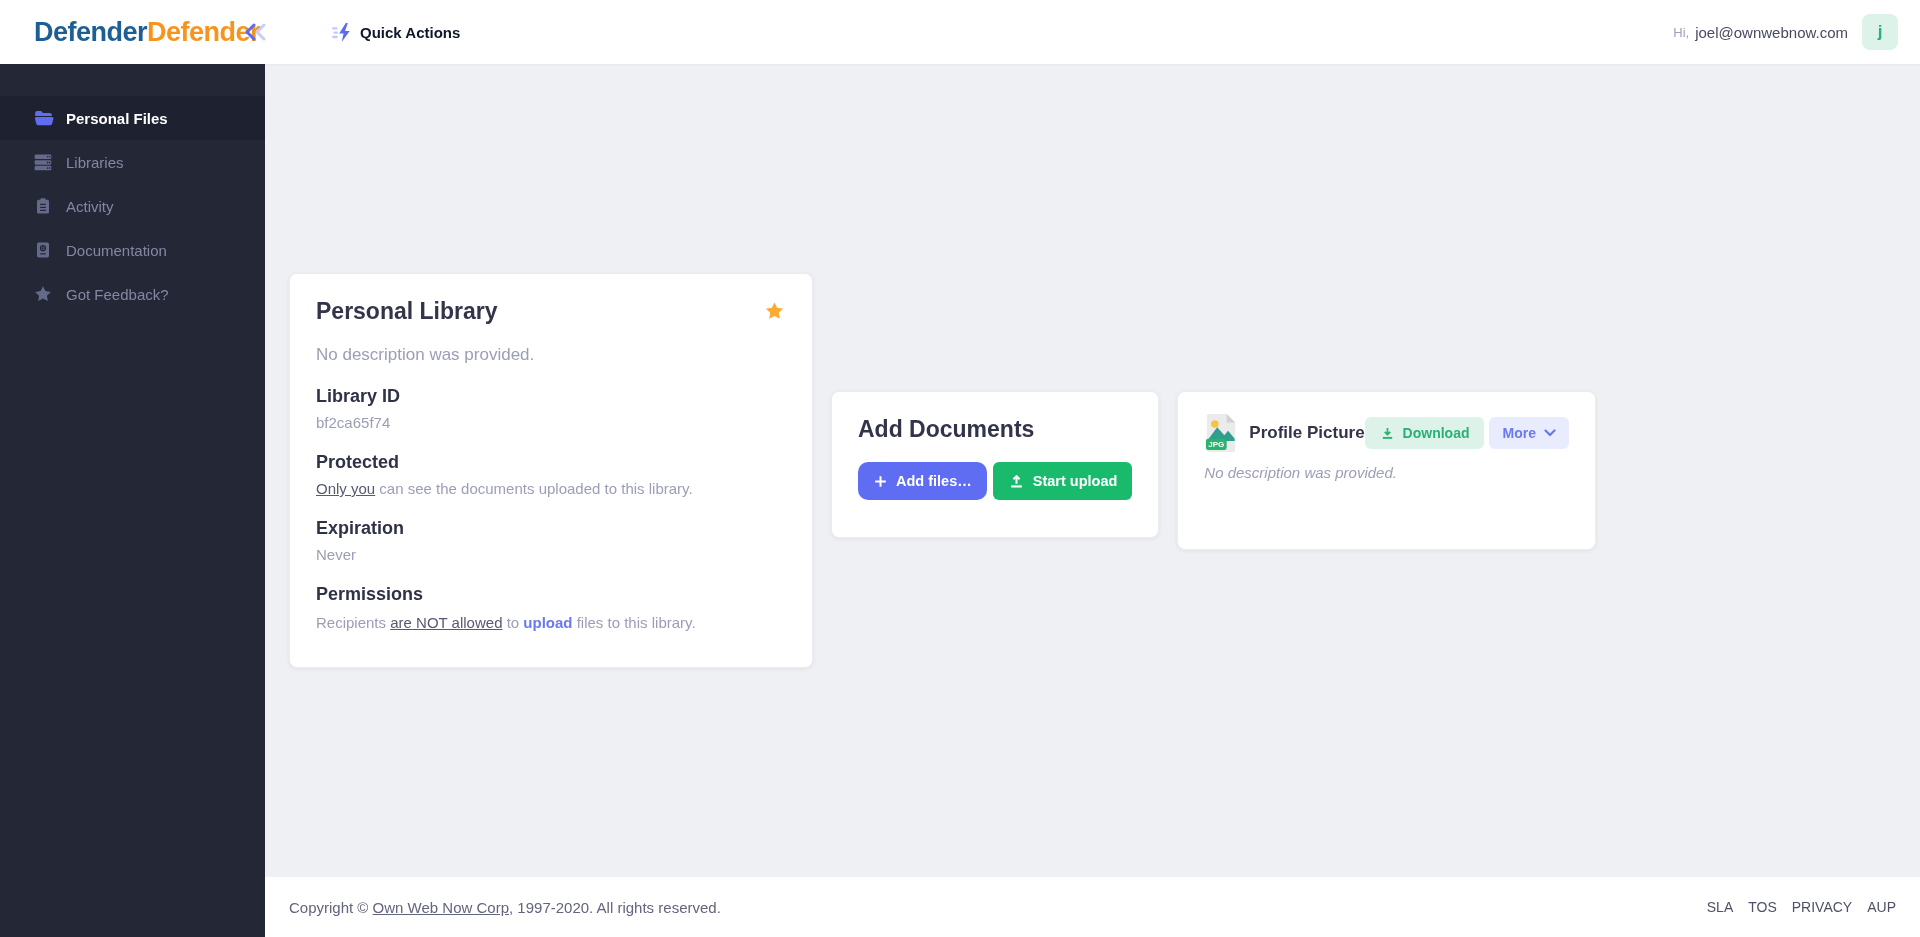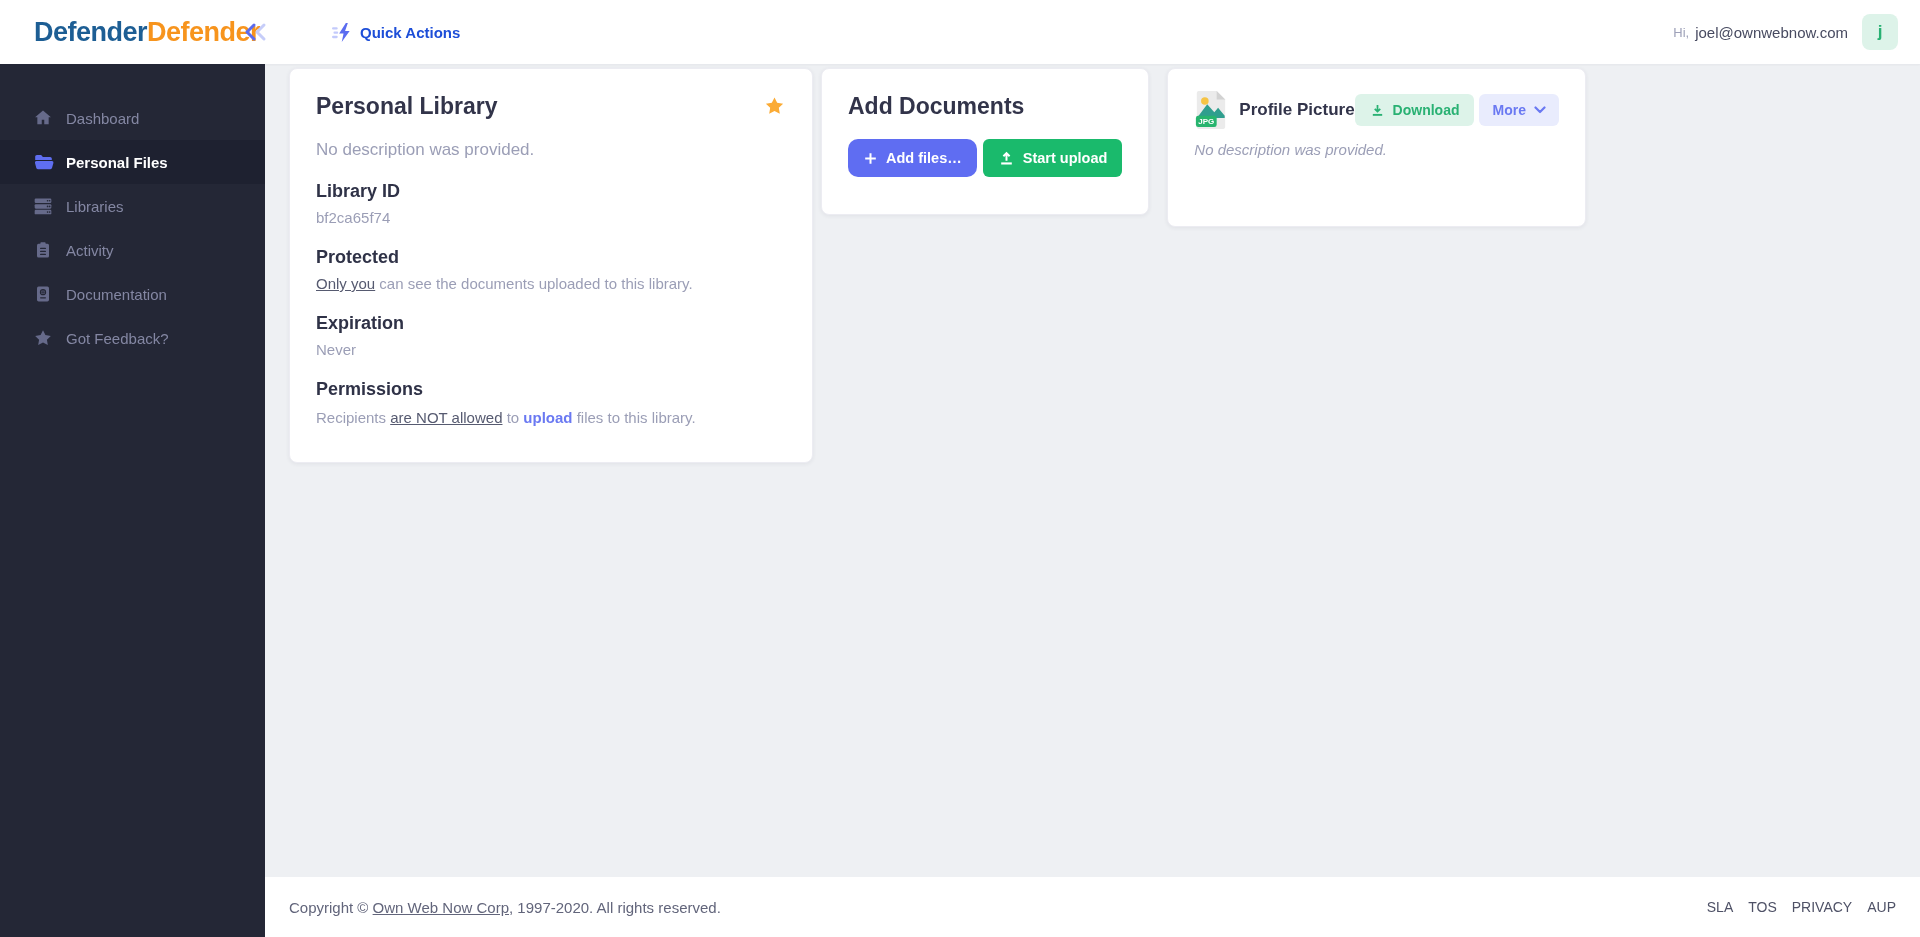--- a/index.html
+++ b/index.html
@@ -19,21 +19,21 @@
     display:flex; align-items:center;
     box-shadow:0 1px 2px rgba(30,32,60,.05);
   }
   .logo-wrap { display:flex; align-items:center; margin-left:34px; width:186px; }
   .logo-text { font-size:27px; font-weight:700; letter-spacing:-.5px; white-space:nowrap; }
   .logo-blue { color:#1d5e94; }
   .logo-orange { color:#f7941d; }
   .collapse-btn { margin-left:22px; cursor:pointer; display:flex; align-items:center; }
   .quick-actions {
     margin-left:62px; display:flex; align-items:center; gap:7px;
-    cursor:pointer; font-size:15px; font-weight:600; color:#1d4ed8;
+    cursor:pointer; font-size:15px; font-weight:600; color:#0f172a;
   }
   .header-right { margin-left:auto; display:flex; align-items:center; margin-right:22px; }
   .greeting { font-size:13px; color:#9ea1b9; margin-right:6px; }
   .user-email { font-size:15px; color:#474a60; font-weight:500; cursor:pointer; }
   .avatar {
     width:36px; height:36px; border-radius:8px; margin-left:14px;
     background:#ddf3e9; color:#29b173; font-size:17px; font-weight:600;
     display:flex; align-items:center; justify-content:center; cursor:pointer;
   }
 
@@ -49,21 +49,21 @@
   .side-item .s-icon { width:22px; height:22px; margin-right:12px; color:#666a8a; display:flex; align-items:center; justify-content:center; }
   .side-item.active { background:#1e2130; color:#ffffff; font-weight:700; }
   .side-item.active .s-icon { color:#5f6ef0; }
 
   
   .main {
     position:absolute; top:64px; left:265px; right:0; bottom:0;
     display:flex; flex-direction:column;
   }
   .content {
-    flex:1; padding:4px 24px; display:flex; gap:8px; align-items:flex-start;
+    flex:1; padding:4px 24px; display:flex; gap:18px; align-items:center;
     background:#eef0f3; overflow:hidden;
   }
   .card {
     background:#ffffff; border:1px solid #ececf2; border-radius:8px;
     box-shadow:0 1px 4px rgba(40,42,70,.07);
   }
 
   
   .library-card { width:524px; height:395px; padding:24px 26px; }
   .card-title-row { display:flex; align-items:flex-start; justify-content:space-between; }
@@ -150,28 +150,20 @@
       <span class="greeting">Hi,</span>
       <span class="user-email">joel@ownwebnow.com</span>
       <div class="avatar">
           <span>j</span>
         </div>
     </div>
   </header>
 
   <nav class="sidebar">
 
-    <div class="side-item">
-      <span class="s-icon">
-        <svg width="20" height="20" viewBox="0 0 24 24" fill="currentColor">
-            <path d="M12 3 2.5 11.2h2.7v8.3h5.3v-5.4h3v5.4h5.3v-8.3h2.7z"></path>
-          </svg>
-      </span>
-      <span>Dashboard</span>
-    </div>
 
     <div class="side-item active">
       <span class="s-icon">
         <svg width="21" height="21" viewBox="0 0 24 24" fill="currentColor">
           <path d="M2.5 5.5c0-1.1.9-2 2-2h4.8l2 2.1h8.2c1.1 0 2 .9 2 2v1.6H2.5V5.5z"></path>
           <path d="M3.9 10.4h17.8c1.1 0 1.9 1 1.6 2.1l-1.5 5.6c-.2.9-1 1.5-1.9 1.5H5.6c-.9 0-1.7-.6-1.9-1.5L2.3 12.5c-.3-1.1.5-2.1 1.6-2.1z"></path>
         </svg>
       </span>
       <span>Personal Files</span>
     </div>

